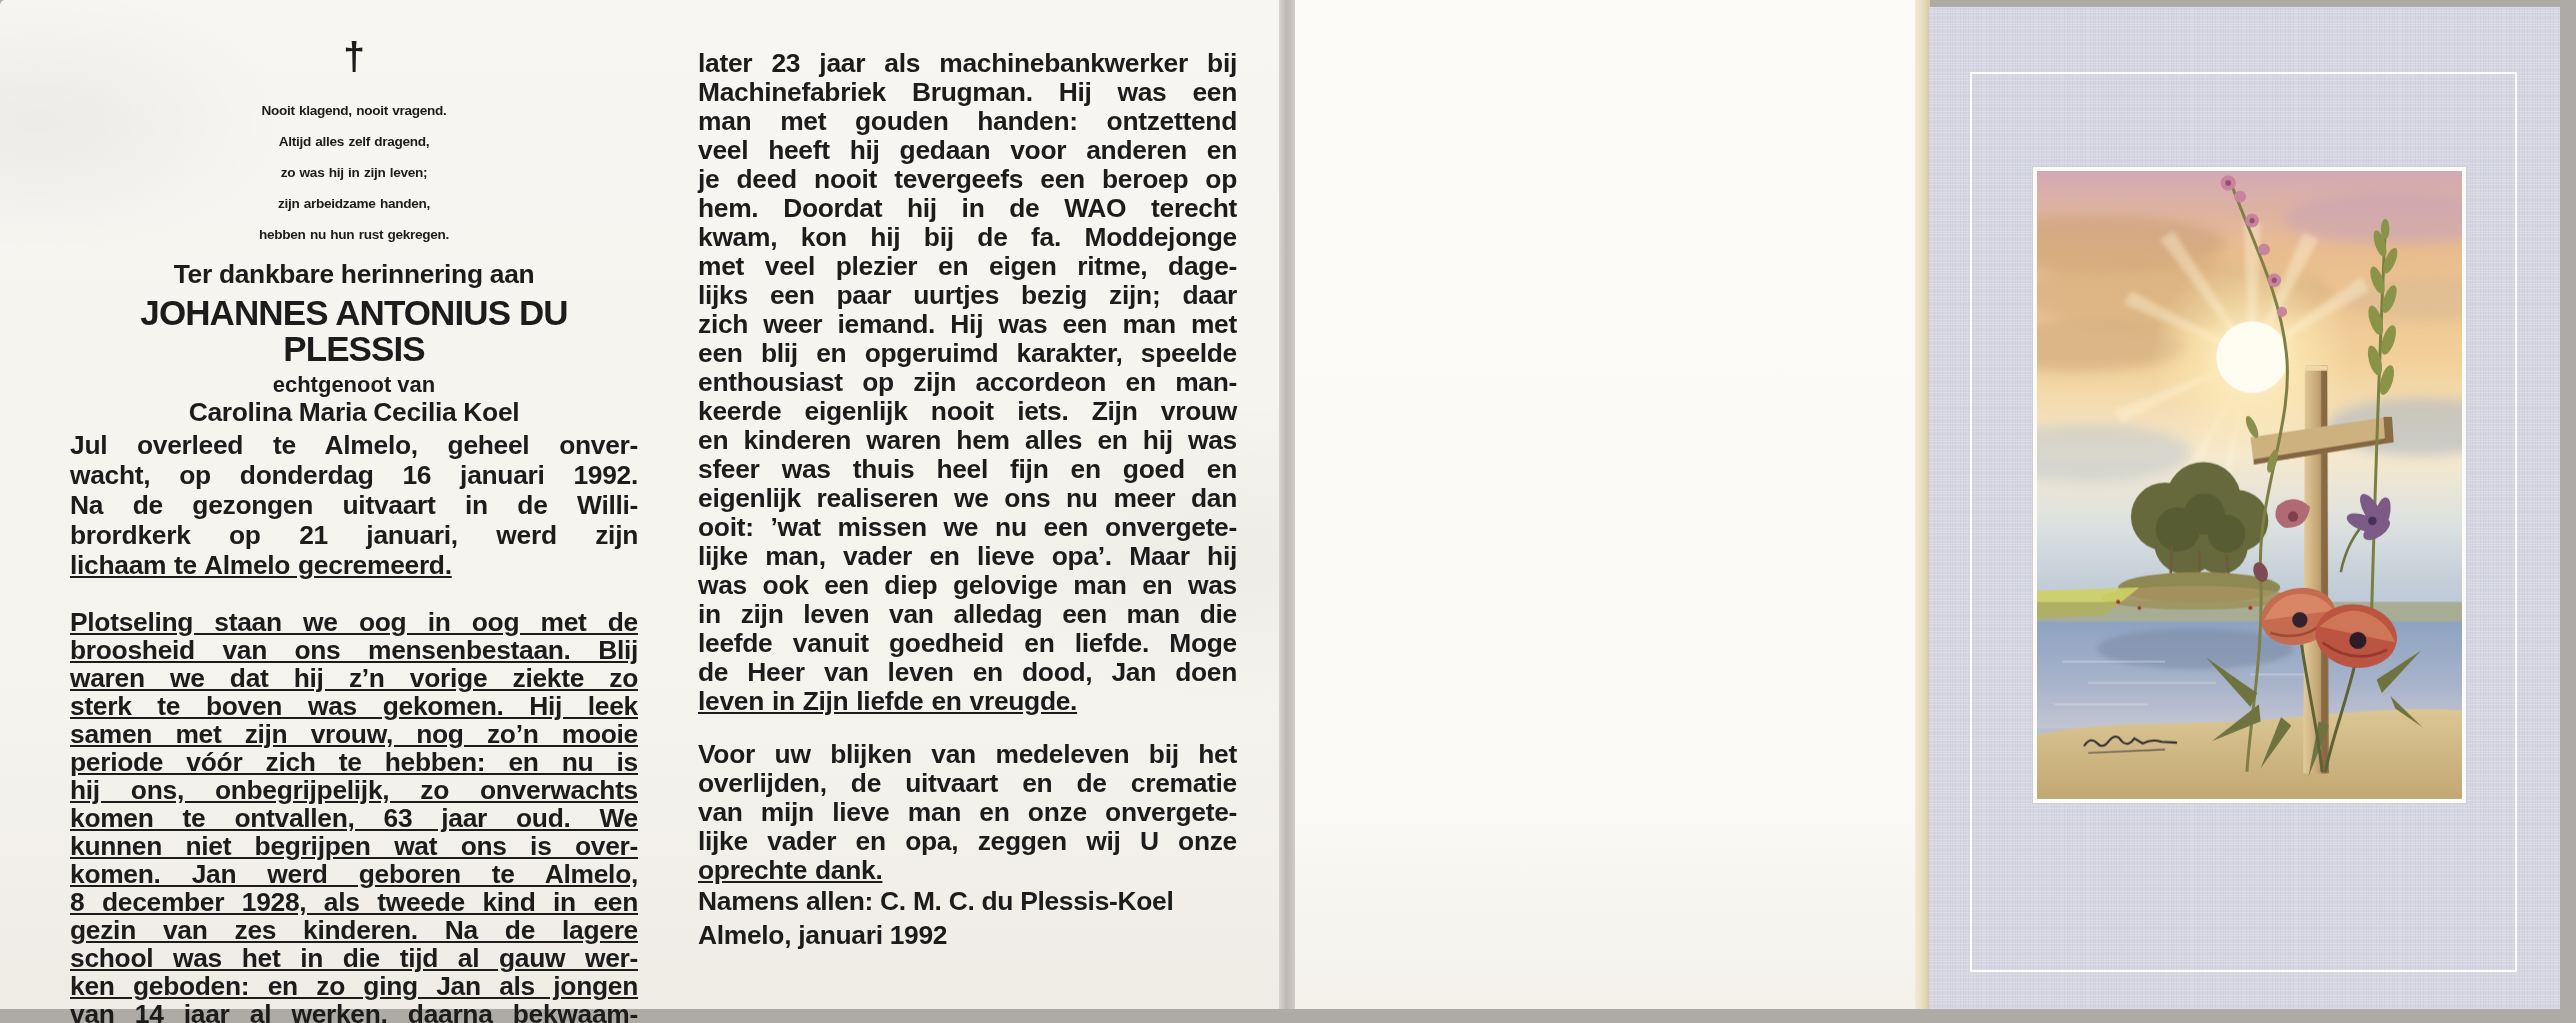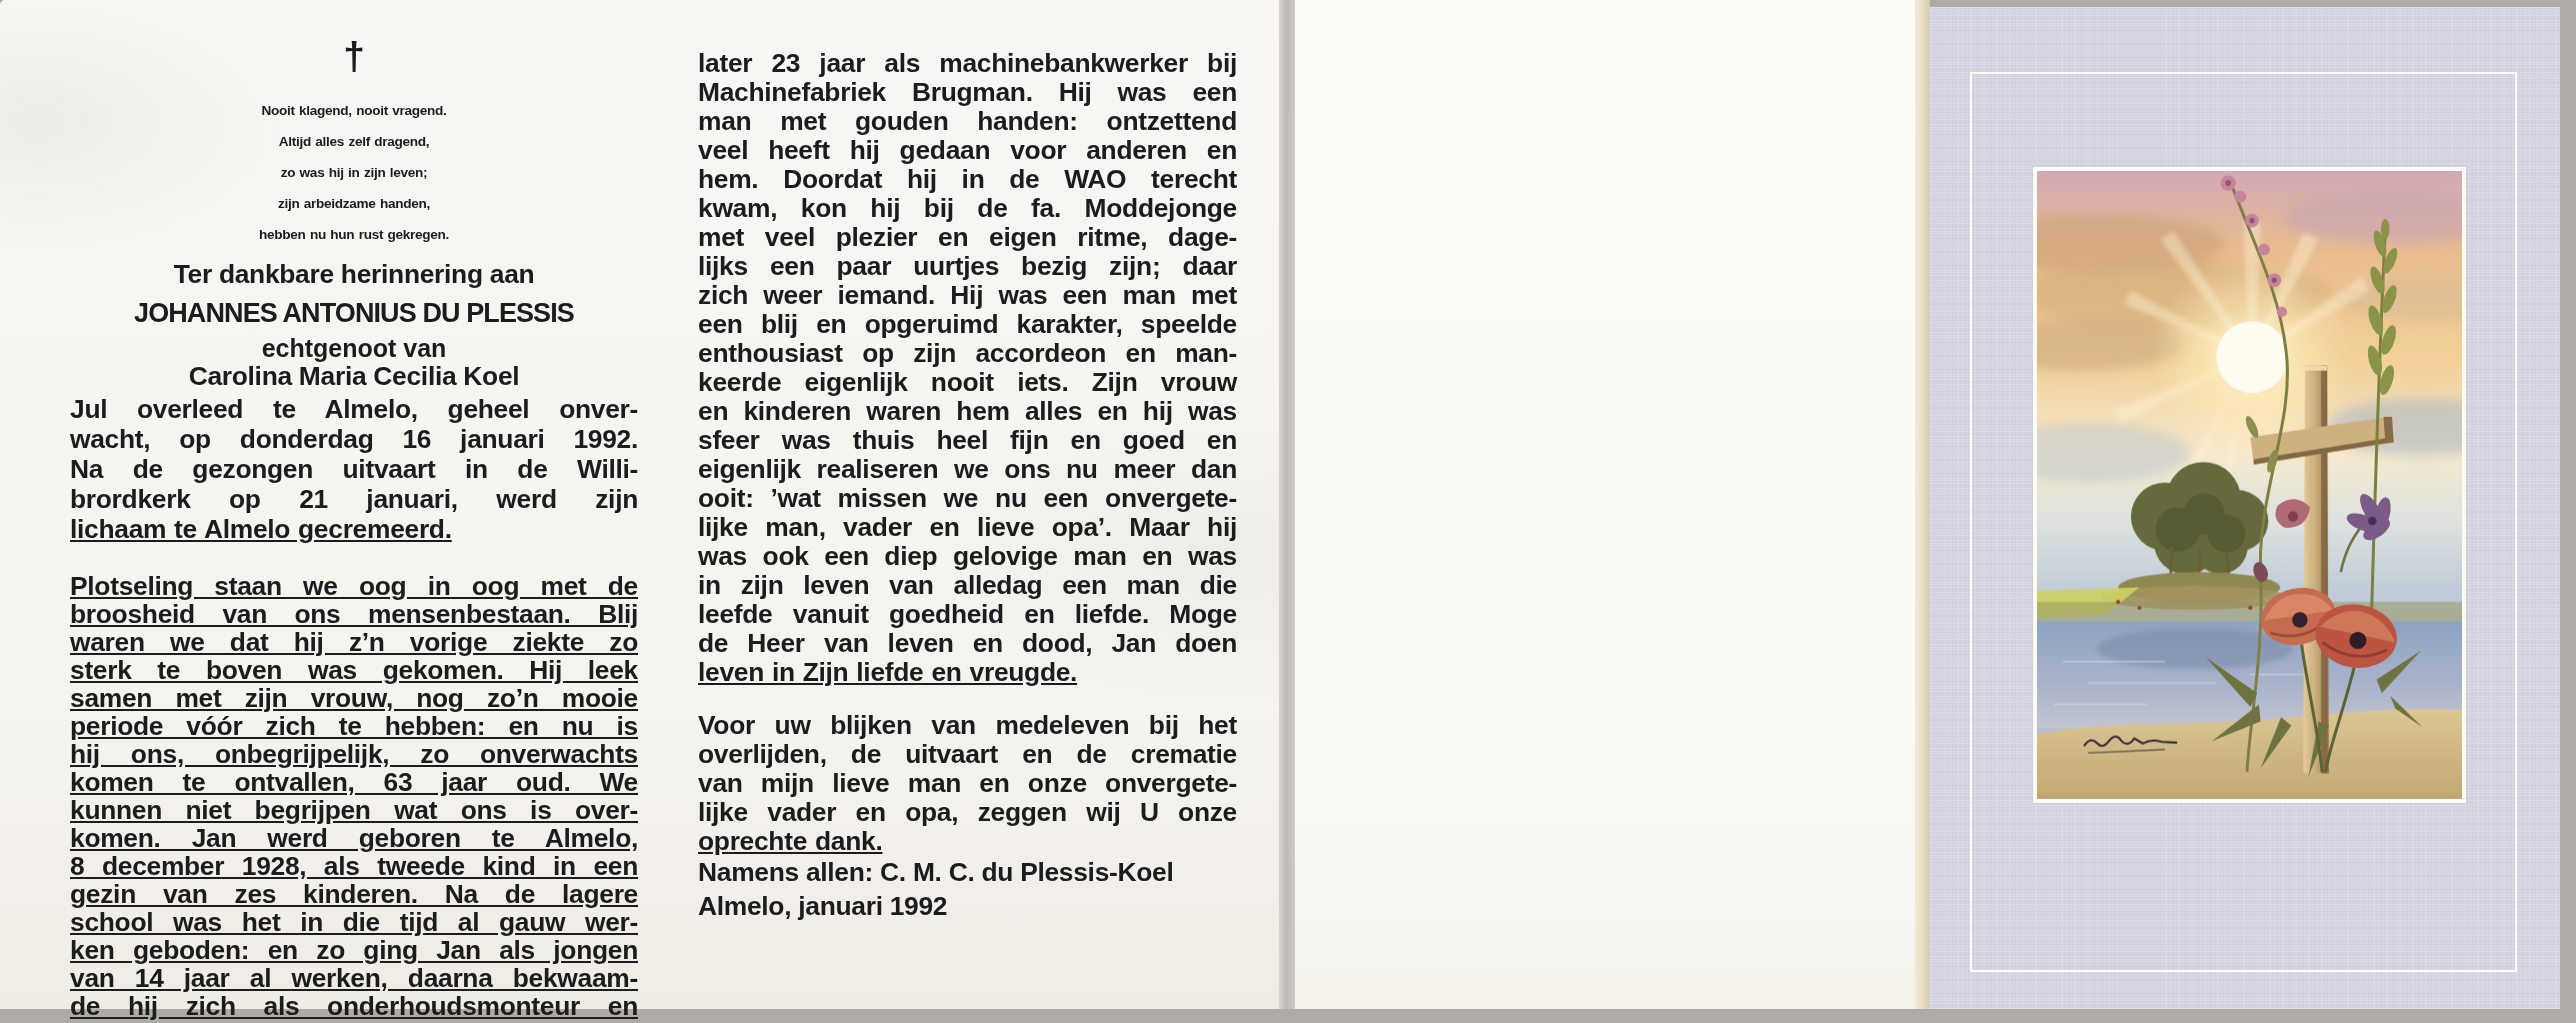--- a/index.html
+++ b/index.html
@@ -51,22 +51,22 @@
   .artwork svg{display:block;}
 
   
   .col{position:absolute;}
   .col1{left:70px;top:32px;width:568px;}
   .col2{left:698px;top:49px;width:539px;}
   .cross-glyph{font-size:39px;line-height:48px;text-align:center;font-weight:bold;}
   .verse{margin-top:15.4px;}
   .verse .tline{line-height:31px;}
   .intro{margin-top:8.5px;line-height:31px;text-align:center;font-size:26.4px;letter-spacing:-0.3px;}
-  .name{margin-top:5.1px;line-height:36px;text-align:center;font-size:27px;font-weight:bold;letter-spacing:-0.9px;}
-  .relation{margin-top:5.1px;line-height:25.6px;text-align:center;font-size:25px;}
+  .name{margin-top:5.1px;line-height:36px;text-align:center;font-size:35px;font-weight:bold;letter-spacing:-0.9px;}
+  .relation{margin-top:5.1px;line-height:25.6px;text-align:center;font-size:22px;}
   .spouse{line-height:29px;text-align:center;font-size:26.4px;font-weight:bold;letter-spacing:-0.3px;}
   .para{font-size:26.4px;}
   .p1{margin-top:3.4px;} .p1 .tline{line-height:30px;}
   .p2{margin-top:28px;text-decoration:underline;} .p2 .tline{line-height:28px;}
   .p3 .tline{line-height:29px;}
   .p4{margin-top:24px;} .p4 .tline{line-height:29px;}
   .signoff{margin-top:3.4px;line-height:27px;font-size:26.4px;letter-spacing:-0.3px;}
   .dateline{margin-top:6.8px;line-height:27px;font-size:26.4px;letter-spacing:-0.3px;}
   .tline{
     text-align:justify;text-align-last:justify;
@@ -122,20 +122,21 @@
         <div class="tline">de hij zich als onderhoudsmonteur en</div>
       </div>
   </div>
 
   <div class="col col2">
     <div class="para p3">
         <div class="tline">later 23 jaar als machinebankwerker bij</div>
         <div class="tline">Machinefabriek Brugman. Hij was een</div>
         <div class="tline">man met gouden handen: ontzettend</div>
         <div class="tline">veel heeft hij gedaan voor anderen en</div>
+        <div class="tline">je deed nooit tevergeefs een beroep op</div>
         <div class="tline">hem. Doordat hij in de WAO terecht</div>
         <div class="tline">kwam, kon hij bij de fa. Moddejonge</div>
         <div class="tline">met veel plezier en eigen ritme, dage-</div>
         <div class="tline">lijks een paar uurtjes bezig zijn; daar</div>
         <div class="tline">zich weer iemand. Hij was een man met</div>
         <div class="tline">een blij en opgeruimd karakter, speelde</div>
         <div class="tline">enthousiast op zijn accordeon en man-</div>
         <div class="tline">keerde eigenlijk nooit iets. Zijn vrouw</div>
         <div class="tline">en kinderen waren hem alles en hij was</div>
         <div class="tline">sfeer was thuis heel fijn en goed en</div>

